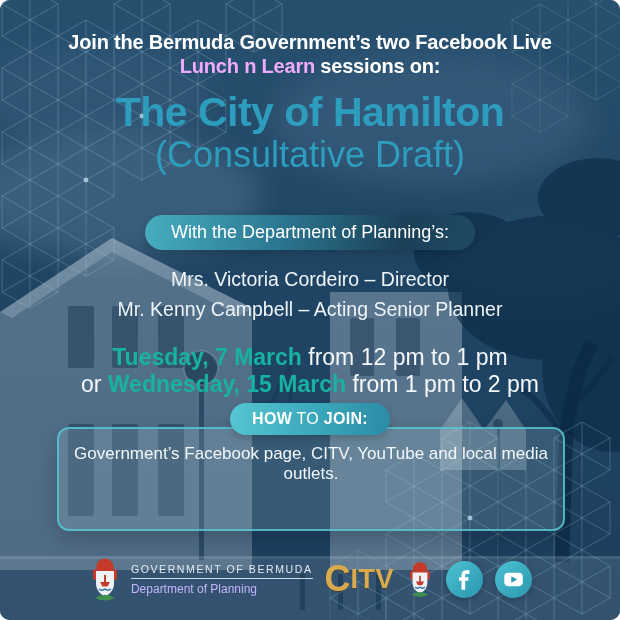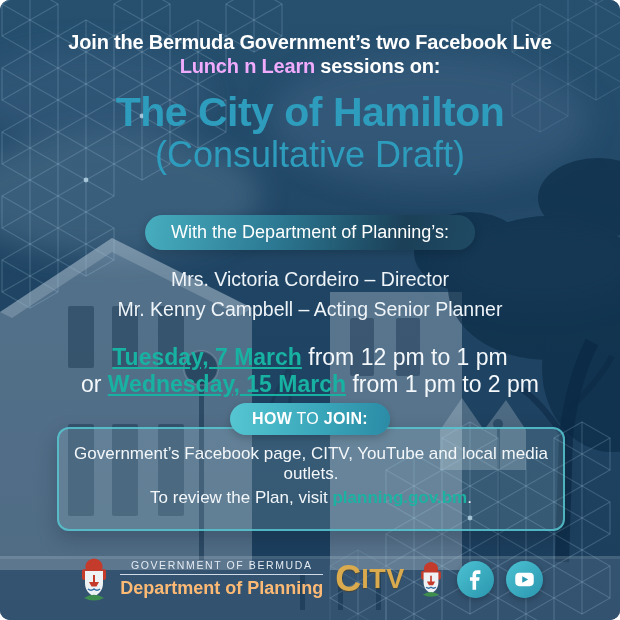--- a/index.html
+++ b/index.html
@@ -27,21 +27,21 @@
     background:linear-gradient(100deg,#47aebf 0%,#2d7b95 38%,#1b4058 78%,#1f4a63 100%);
     color:#ffffff;font-weight:400;font-size:18px;
     box-shadow:0 3px 10px rgba(0,0,0,0.18);
   }
 
   
   .panelists{top:264px;color:#eef4f8;font-size:19.5px;line-height:30px;font-weight:400;}
 
   
   .schedule{top:344px;color:#f4f8fb;font-size:23px;line-height:27px;font-weight:400;}
-  .schedule b{color:#17b2a2;font-weight:700;text-decoration:underline;}
+  .schedule b{color:#17b2a2;font-weight:700;}
 
   
   .how-pill{
     position:absolute;top:403px;left:50%;transform:translateX(-50%);z-index:3;
     padding:7px 22px;border-radius:18px;white-space:nowrap;
     background:linear-gradient(95deg,#55c6d2 0%,#3aa7ba 55%,#2b8ba6 100%);
     color:#ffffff;font-size:16px;font-weight:400;letter-spacing:0.3px;
     box-shadow:0 3px 9px rgba(0,0,0,0.2);
   }
   .how-pill b{font-weight:700;}
@@ -59,23 +59,23 @@
   .link-teal{color:#1cb2a2;font-weight:600;text-decoration:none;}
   .link-teal.bold{font-weight:700;}
 
   
   .footer{
     position:absolute;top:556px;left:0;right:0;z-index:2;
     display:flex;align-items:center;justify-content:center;gap:12px;
   }
   .gov-brand{display:flex;align-items:center;gap:9px;}
   .gov-text{text-align:left;color:#eef3f8;}
-  .gov-name{font-size:10.5px;letter-spacing:1.6px;font-weight:400;white-space:nowrap;color:#e4ebf2;text-align:center;}
+  .gov-name{font-size:10.5px;letter-spacing:1.6px;font-weight:400;white-space:nowrap;color:#e4ebf2;}
   .gov-divider{height:1px;background:rgba(235,243,250,0.85);margin:3px 0 3px 0;}
-  .gov-dept{font-size:18px;font-weight:700;white-space:nowrap;color:#fdba74;}
+  .gov-dept{font-size:12px;font-weight:400;white-space:nowrap;color:#c4b5fd;}
   .citv{color:#d9ab4e;font-weight:700;line-height:1;display:flex;align-items:center;
         text-shadow:0 1px 1px rgba(90,60,10,0.55);}
   .citv .c{font-size:36px;}
   .citv .rest{font-size:27px;letter-spacing:0.5px;}
   .social{width:37px;height:37px;border-radius:50%;
     background:linear-gradient(135deg,#4cc2d3 0%,#2a96ae 100%);
     display:flex;align-items:center;justify-content:center;
     box-shadow:0 2px 6px rgba(0,0,0,0.25);}
 </style>
 </head>
@@ -225,23 +225,20 @@
     </div>
   </div>
 
   <div class="how-pill">
     <b>HOW</b><span> TO </span><b>JOIN:</b>
   </div>
 
   <div class="join-box">
     <div class="inner">
       <p>Government’s Facebook page, CITV, YouTube and local media outlets.</p>
-      <p>
-        <span>To review the Plan, visit </span><a class="link-teal bold">planning.gov.bm</a><span>.</span>
-      </p>
     </div>
   </div>
 
   <div class="footer">
 
     <div class="gov-brand">
       <svg width="34" height="46" viewBox="0 0 34 46" aria-hidden="true">
         <path d="M10,16 C6,9 10,3.5 17,2.5 C24,3.5 28,9 24,16 Z" fill="#c43b2c"></path>
         <rect x="5" y="13" width="4.5" height="11" rx="2.2" fill="#c43b2c"></rect>
         <rect x="24.5" y="13" width="4.5" height="11" rx="2.2" fill="#c43b2c"></rect>

